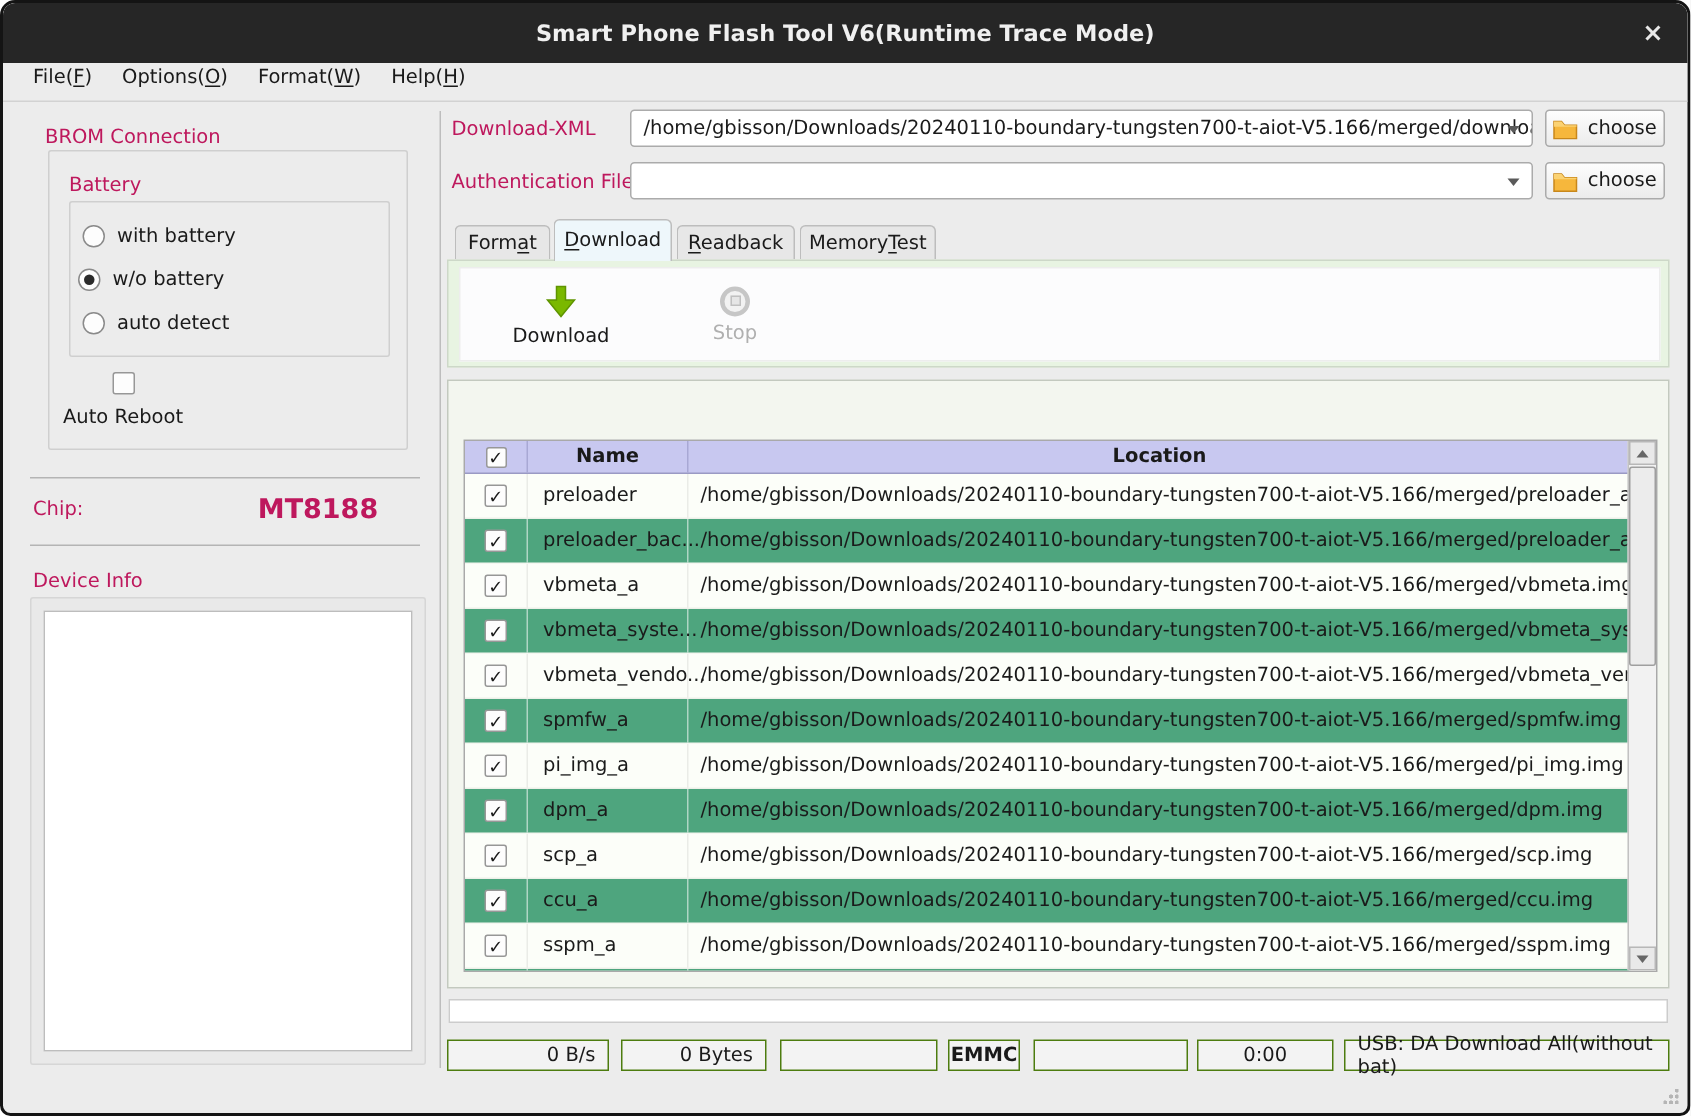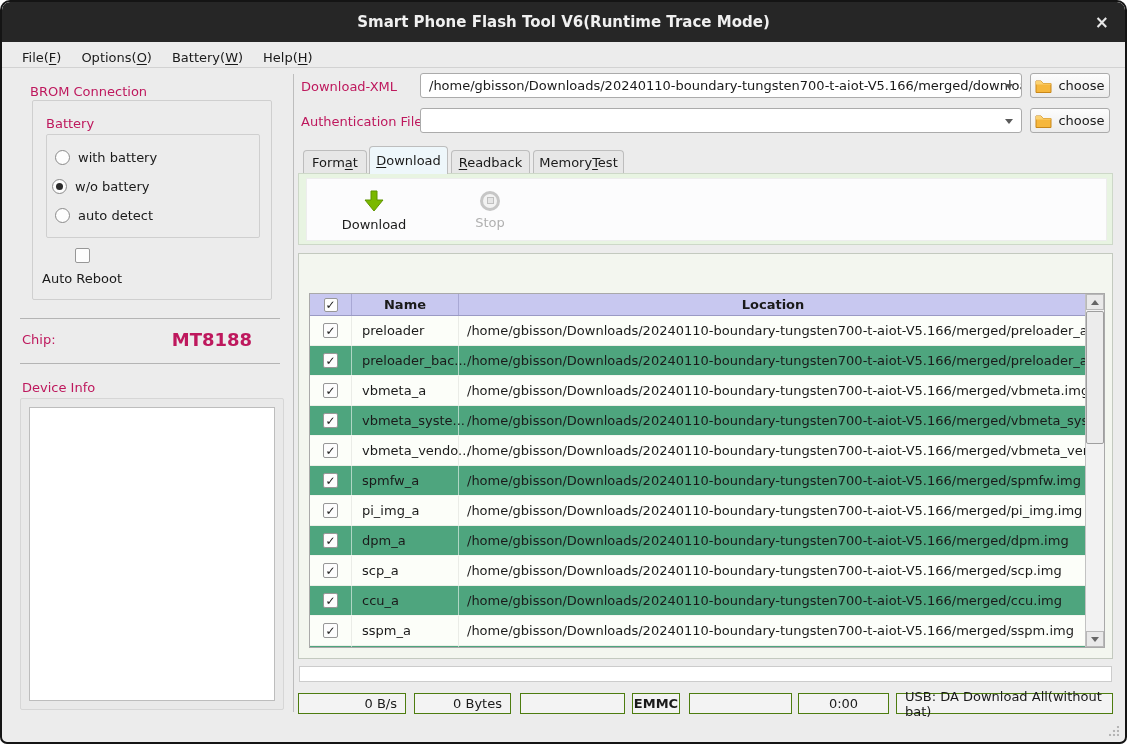--- a/index.html
+++ b/index.html
@@ -9,21 +9,21 @@
 
   
   #titlebar { position:absolute; left:0; top:0; width:100%; height:40px; background:#262626;
               border-radius:8px 8px 0 0; display:flex; align-items:center; justify-content:center; }
   #title { color:#f0f0f0; font-weight:bold; font-size:15px; }
   #close { position:absolute; right:16px; top:0; height:40px; display:flex; align-items:center;
            color:#e8e8e8; font-size:17px; font-weight:bold; cursor:pointer; }
 
   
   #menubar { position:absolute; left:0; top:40px; width:100%; height:26px; background:#ececec;
-             border-bottom:1px solid #d2d2d2; display:flex; align-items:flex-end; padding-left:12px; gap:4px; }
+             border-bottom:1px solid #d2d2d2; display:flex; align-items:flex-start; padding-left:12px; gap:4px; }
   .menu-item { padding:2px 8px; }
   .u { text-decoration:underline; text-underline-offset:2px; }
 
   #vsep { position:absolute; left:291px; top:72px; width:1px; height:638px; background:#bdbdbd; }
 
   
   .lbl { position:absolute; color:#be185d; }
   .groupbox { position:absolute; border:1px solid #cfcfcf; background:#ececec; border-radius:2px; }
   .radio-row { position:absolute; display:flex; align-items:center; gap:8px; }
   .radio { width:15px; height:15px; border:1px solid #8a8a8a; border-radius:50%; background:#fdfdfd; position:relative; }
@@ -113,21 +113,21 @@
 <div id="window">
 
   <div id="titlebar">
     <div id="title">Smart Phone Flash Tool V6(Runtime Trace Mode)</div>
     <div id="close">×</div>
   </div>
 
   <div id="menubar">
     <div class="menu-item"><span>File(</span><span class="u">F</span><span>)</span></div>
     <div class="menu-item"><span>Options(</span><span class="u">O</span><span>)</span></div>
-    <div class="menu-item"><span>Battery(</span><span class="u">W</span><span>)</span></div>
+    <div class="menu-item"><span>Format(</span><span class="u">W</span><span>)</span></div>
     <div class="menu-item"><span>Help(</span><span class="u">H</span><span>)</span></div>
   </div>
 
   <div id="vsep"></div>
 
   <div class="lbl" style="left:28px; top:82px;">BROM Connection</div>
   <div class="groupbox" style="left:30px; top:98px; width:240px; height:200px;"></div>
   <div class="lbl" style="left:44px; top:114px;">Battery</div>
   <div class="groupbox" style="left:44px; top:132px; width:214px; height:104px;"></div>
 

